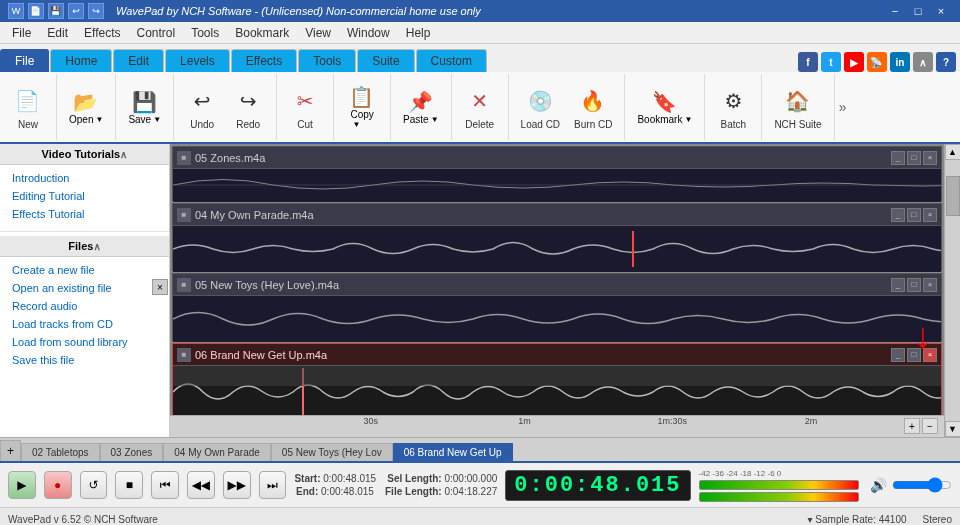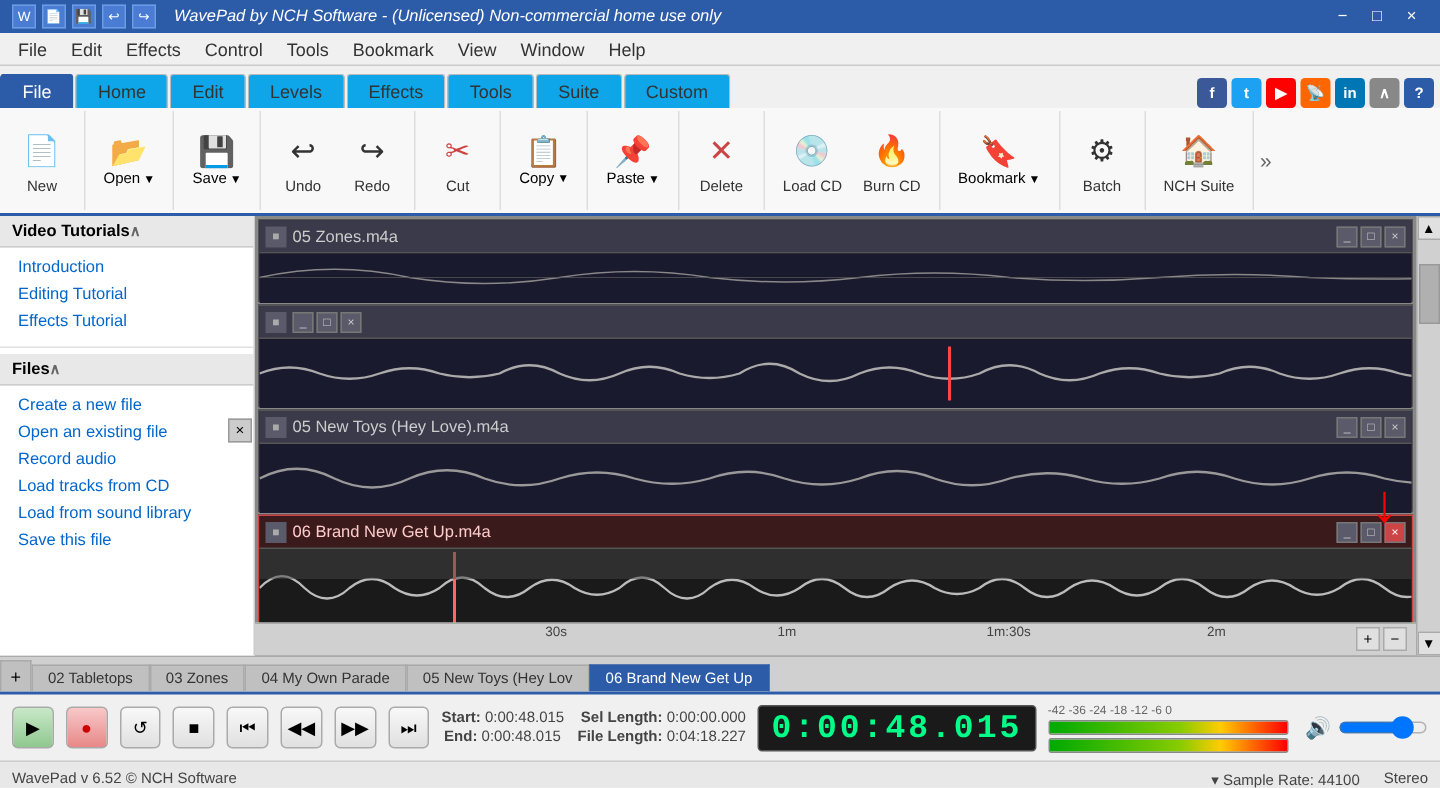--- a/index.html
+++ b/index.html
@@ -26,21 +26,21 @@
     
     .ribbon { background: #f8f8f8; border-bottom: 2px solid #2c5ba8; display: flex; align-items: stretch; padding: 2px 0; min-height: 72px; }
     .ribbon-group { display: flex; align-items: center; gap: 2px; padding: 2px 6px; border-right: 1px solid #ddd; }
     .ribbon-btn { display: flex; flex-direction: column; align-items: center; justify-content: center; padding: 3px 5px; cursor: pointer; border: 1px solid transparent; border-radius: 3px; min-width: 44px; height: 62px; font-size: 10px; color: #333; background: transparent; }
     .ribbon-btn .btn-icon { width: 32px; height: 32px; display: flex; align-items: center; justify-content: center; font-size: 20px; margin-bottom: 2px; }
     .more-btn { width: 16px; background: #f8f8f8; border: none; cursor: pointer; display: flex; align-items: center; justify-content: center; font-size: 14px; color: #666; }
 
     
     .left-panel { width: 170px; background: white; border-right: 1px solid #ccc; overflow-y: auto; flex-shrink: 0; }
     .panel-section { }
-    .panel-header { background: #e8e8e8; padding: 4px 8px; display: flex; align-items: center; justify-content: flex-start; border-bottom: 1px solid #ccc; font-weight: bold; font-size: 11px; cursor: pointer; }
+    .panel-header { background: #e8e8e8; padding: 4px 8px; display: flex; align-items: center; justify-content: center; border-bottom: 1px solid #ccc; font-weight: bold; font-size: 11px; cursor: pointer; }
     .panel-header-icon { font-size: 10px; color: #666; }
     .panel-items { padding: 4px 0; }
     .panel-item { padding: 3px 12px; cursor: pointer; color: #0066cc; font-size: 11px; }
     .panel-divider { height: 1px; background: #e0e0e0; margin: 4px 0; }
     .panel-close { position: absolute; top: 135px; left: 152px; width: 16px; height: 16px; background: #ccc; border: 1px solid #999; cursor: pointer; display: flex; align-items: center; justify-content: center; font-size: 10px; z-index: 10; }
 
     
     .main-content { flex: 1; background: #888; position: relative; overflow: hidden; }
     .waveform-area { position: absolute; top: 0; left: 0; right: 16px; bottom: 0; overflow: hidden; }
     .track-window { background: #1a1a2e; border: 1px solid #555; margin: 2px; position: relative; }
@@ -173,21 +173,21 @@
   <div class="ribbon-group">
     <div class="ribbon-btn">
       <div class="btn-icon" style="font-size:20px; color:#cc4444;">✂</div>
       <span>Cut</span>
     </div>
   </div>
 
   <div class="ribbon-group">
     <div style="display:flex; flex-direction:column; align-items:center; cursor:pointer; padding: 3px 5px; border:1px solid transparent; border-radius:3px; min-width:44px; height:62px; justify-content:center;">
       <div class="btn-icon" style="font-size:20px;">📋</div>
-      <div style="display:flex; align-items:flex-start; font-size:10px;">
+      <div style="display:flex; align-items:flex-start; font-size:10px;flex-direction:column;">
         <span>Copy</span>
         <span style="font-size:8px; margin-left:2px;">▼</span>
       </div>
     </div>
   </div>
 
   <div class="ribbon-group">
     <div style="display:flex; flex-direction:column; align-items:center; cursor:pointer; padding: 3px 5px; border:1px solid transparent; border-radius:3px; min-width:44px; height:62px; justify-content:center;">
       <div class="btn-icon" style="font-size:20px;">📌</div>
       <div style="display:flex; align-items:center; font-size:10px;">
@@ -292,20 +292,21 @@
         </div>
         <svg class="waveform-svg" height="33" style="background:#1a1a2e;">
           <path d="M0,16 Q50,5 100,16 Q150,24 200,16 Q250,8 300,16 Q350,22 400,16 Q450,10 500,16 Q550,20 600,16 Q650,12 700,16 Q750,18 800,16" stroke="#888" stroke-width="1" fill="none"></path>
           <path d="M0,16 L800,16" stroke="#555" stroke-width="0.5"></path>
         </svg>
       </div>
 
       <div class="track-window" style="height: 68px;">
         <div class="track-title-bar">
           <div class="track-title-icon">■</div>
+          <span class="track-title-text">04 My Own Parade.m4a</span>
           <div class="track-controls-right">
             <div class="track-ctrl-btn">_</div>
             <div class="track-ctrl-btn">□</div>
             <div class="track-ctrl-btn">×</div>
           </div>
         </div>
         <svg class="waveform-svg" height="46" style="background:#1a1a2e;">
           <path d="M0,23 Q20,15 40,23 Q60,30 80,23 Q100,16 120,23 Q140,28 160,23 Q180,12 200,23 Q220,32 240,23 Q260,14 280,23 Q300,29 320,23 Q340,10 360,23 Q380,33 400,23 Q420,15 440,23 Q460,30 480,23 Q500,12 520,23 Q540,32 560,23 Q580,16 600,23 Q620,28 640,23 Q660,14 680,23 Q700,30 720,23 Q740,16 760,23 Q780,28 800,23" stroke="#aaa" stroke-width="1.5" fill="none"></path>
           <line x1="460" y1="5" x2="460" y2="41" stroke="#ff4444" stroke-width="2"></line>
         </svg>

